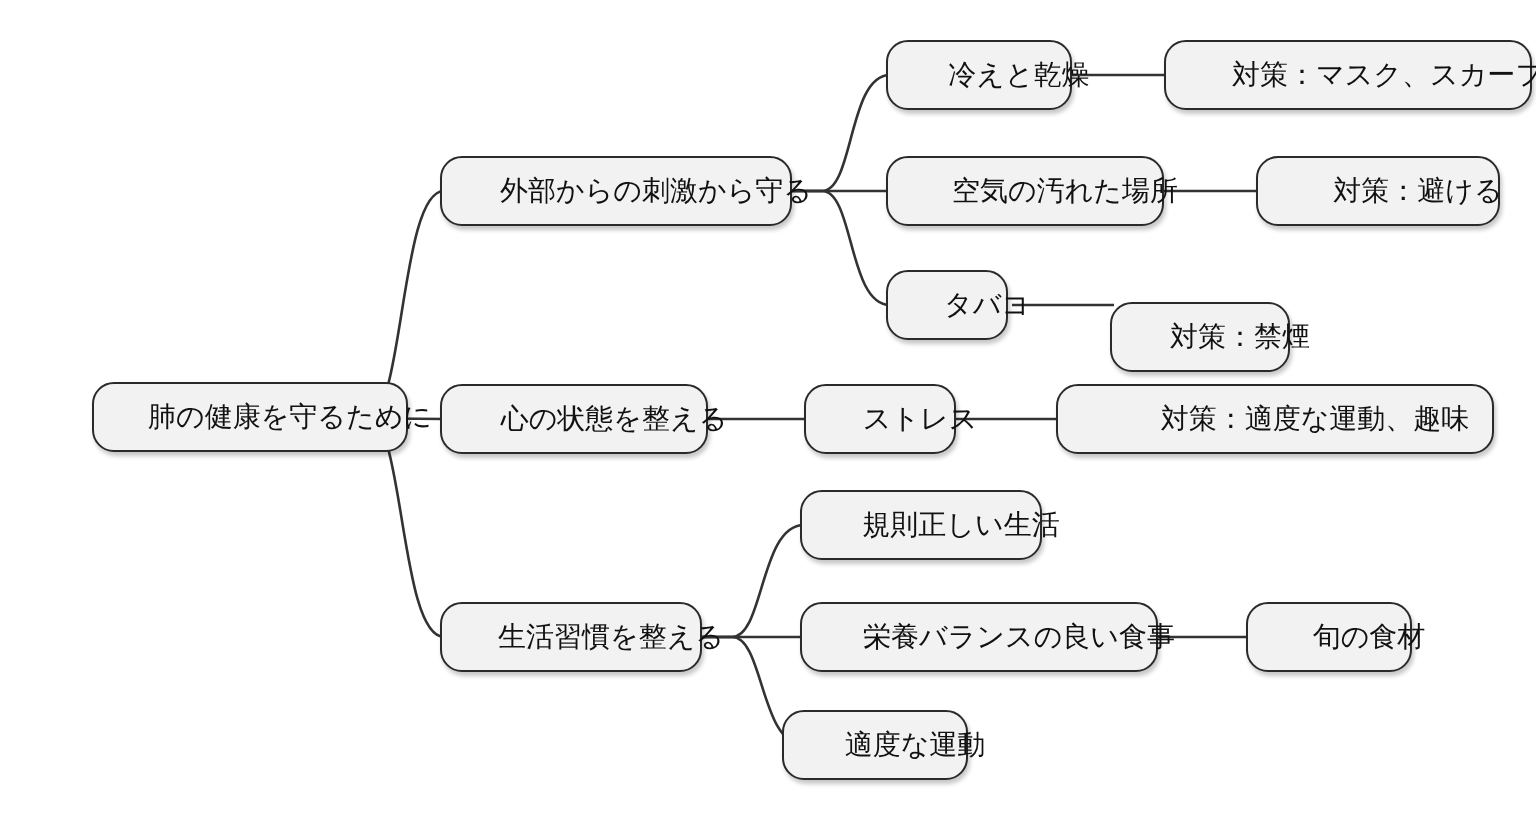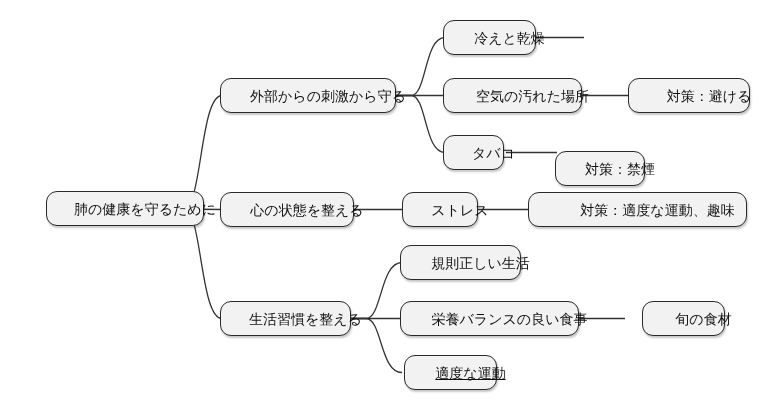--- a/index.html
+++ b/index.html
@@ -67,20 +67,21 @@
     <path d="M349 318.5 L366 318.5 C382 318.5 380 372.5 402 372.5"></path>
     <path d="M577 318.5 L625 318.5"></path>
   </svg>
 
   <div class="node" style="left:10px;  top:191px; width:158px;margin-left:36px;">肺の健康を守るために</div>
 
   <div class="node" style="left:220px; top:78px;  width:176px;">外部からの刺激から守る</div>
 
   <div class="node" style="left:443px; top:20px;  width:93px;">冷えと乾燥</div>
 
+  <div class="node" style="left:582px; top:20px;  width:184px;">対策：マスク、スカーフ</div>
 
   <div class="node" style="left:443px; top:78px;  width:139px;">空気の汚れた場所</div>
 
   <div class="node" style="left:628px; top:78px;  width:122px;">対策：避ける</div>
 
   <div class="node" style="left:443px; top:135px; width:61px;">タバコ</div>
 
   <div class="node" style="left:555px; top:151px; width:90px;">対策：禁煙</div>
 
   <div class="node" style="left:220px; top:192px; width:134px;">心の状態を整える</div>
@@ -88,17 +89,17 @@
   <div class="node" style="left:402px; top:192px; width:76px;">ストレス</div>
 
   <div class="node" style="left:528px; top:192px; width:219px;">対策：適度な運動、趣味</div>
 
   <div class="node" style="left:220px; top:301px; width:131px;">生活習慣を整える</div>
 
   <div class="node" style="left:400px; top:245px; width:121px;">規則正しい生活</div>
 
   <div class="node" style="left:400px; top:301px; width:179px;">栄養バランスの良い食事</div>
 
-  <div class="node" style="left:623px; top:301px; width:83px;margin-left:19px;">旬の食材</div>
+  <div class="node" style="left:623px; top:301px; width:83px;">旬の食材</div>
 
-  <div class="node" style="left:404px; top:355px; width:93px;text-decoration:underline;">適度な運動</div>
+  <div class="node" style="left:391px; top:355px; width:93px;">適度な運動</div>
 
 </div>
 
 </body></html>

